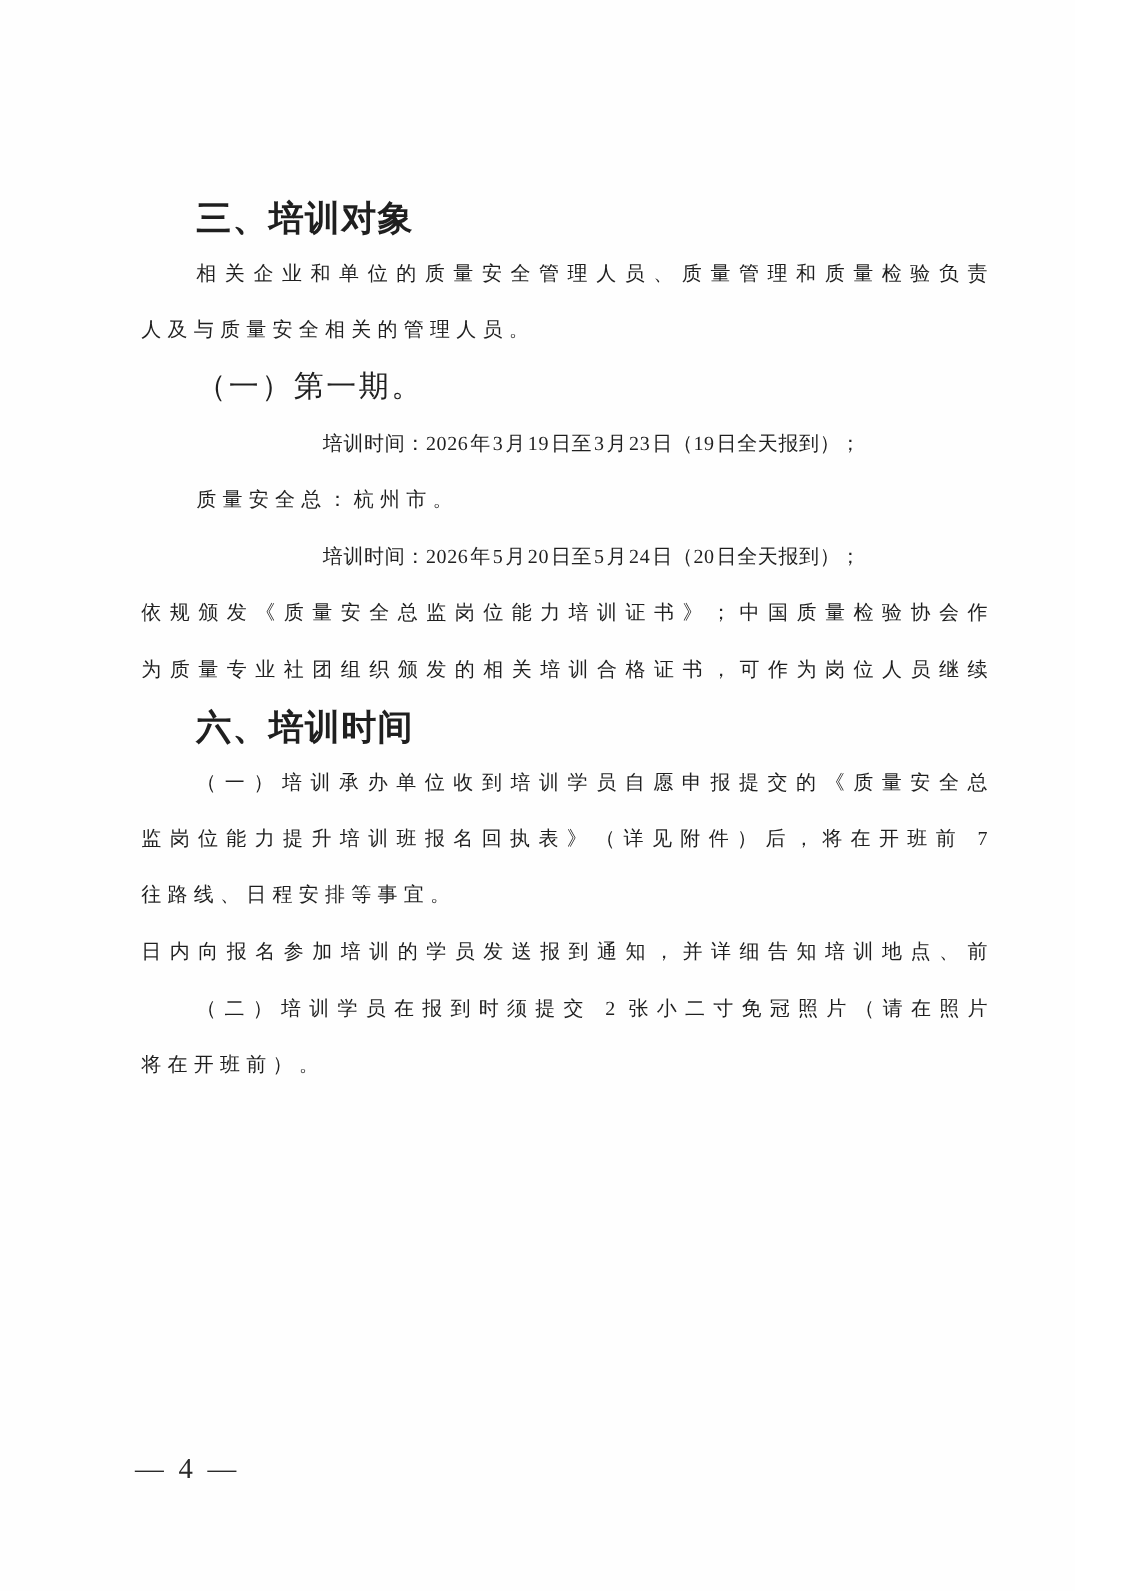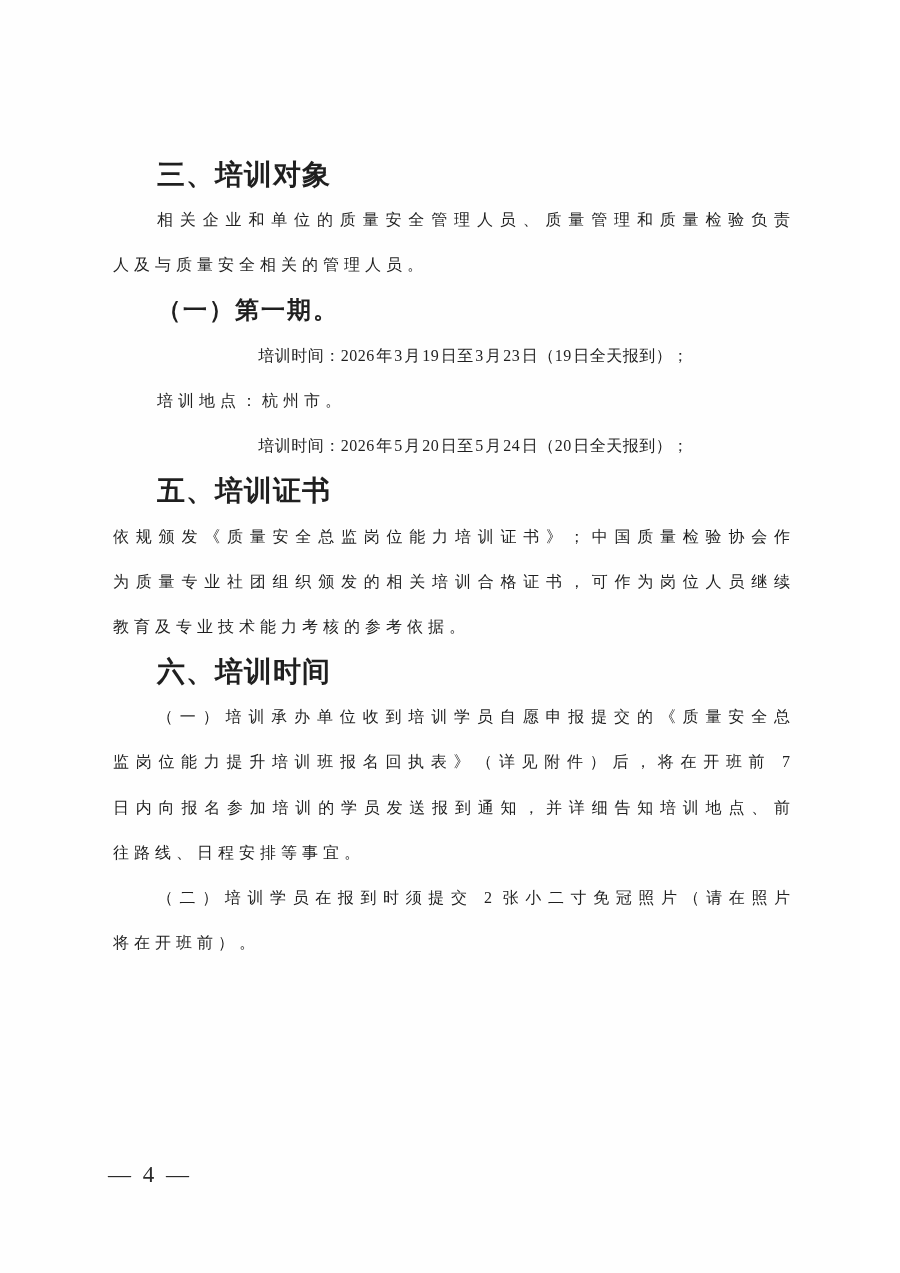--- a/index.html
+++ b/index.html
@@ -46,21 +46,21 @@
   .line.indent {
     padding-left: 44px;
   }
   .line.heading {
     font-family: "Liberation Sans", "DejaVu Sans", sans-serif;
     font-weight: bold;
     font-size: 28px;
     letter-spacing: 1px;
   }
   .line.subheading {
-    font-weight: bold;
+    font-weight: normal;
     font-size: 24px;
     letter-spacing: 2px;
   }
   .page-number {
     position: absolute;
     left: 108px;
     top: 1162px;
     font-size: 23px;
     letter-spacing: 3px;
     color: #2a2a2a;
@@ -69,29 +69,27 @@
 </head>
 <body>
 
 <div class="page">
   <div class="content">
     <div class="line heading indent">三、培训对象</div>
     <div class="line fill indent">相关企业和单位的质量安全管理人员、质量管理和质量检验负责</div>
     <div class="line">人及与质量安全相关的管理人员。</div>
     <div class="line subheading indent">（一）第一期。</div>
     <div class="line numline indent">培训时间：2026 年 3 月 19 日至 3 月 23 日（19 日全天报到）；</div>
-    <div class="line indent">培训地点：杭州市。</div>
+    <div class="line indent">质量安全总：杭州市。</div>
     <div class="line numline indent">培训时间：2026 年 5 月 20 日至 5 月 24 日（20 日全天报到）；</div>
-    <div class="line heading indent">五、培训证书</div>
     <div class="line fill">依规颁发《质量安全总监岗位能力培训证书》；中国质量检验协会作</div>
     <div class="line fill">为质量专业社团组织颁发的相关培训合格证书，可作为岗位人员继续</div>
-    <div class="line">教育及专业技术能力考核的参考依据。</div>
     <div class="line heading indent">六、培训时间</div>
     <div class="line fill indent">（一）培训承办单位收到培训学员自愿申报提交的《质量安全总</div>
     <div class="line fill">监岗位能力提升培训班报名回执表》（详见附件）后，将在开班前 7</div>
+    <div class="line">往路线、日程安排等事宜。</div>
     <div class="line fill">日内向报名参加培训的学员发送报到通知，并详细告知培训地点、前</div>
-    <div class="line">往路线、日程安排等事宜。</div>
     <div class="line fill indent">（二）培训学员在报到时须提交 2 张小二寸免冠照片（请在照片</div>
     <div class="line">将在开班前）。</div>
   </div>
 
   <div class="page-number">— 4 —</div>
 </div>
 
 </body></html>

